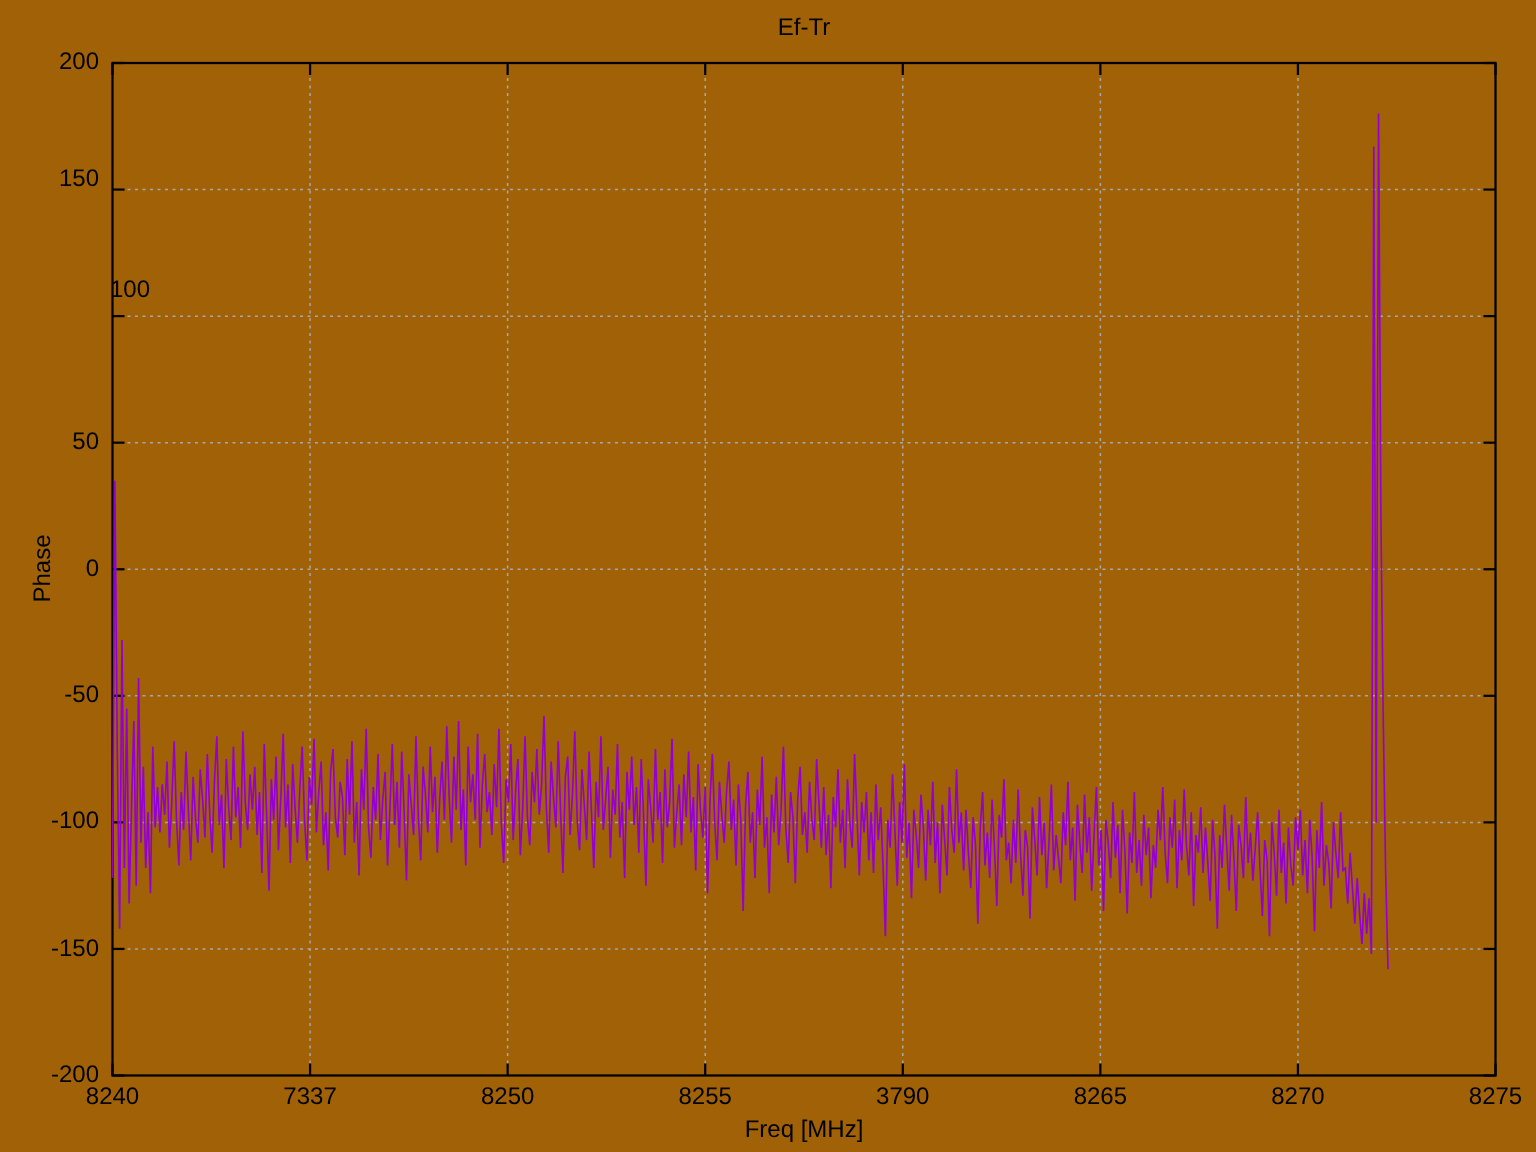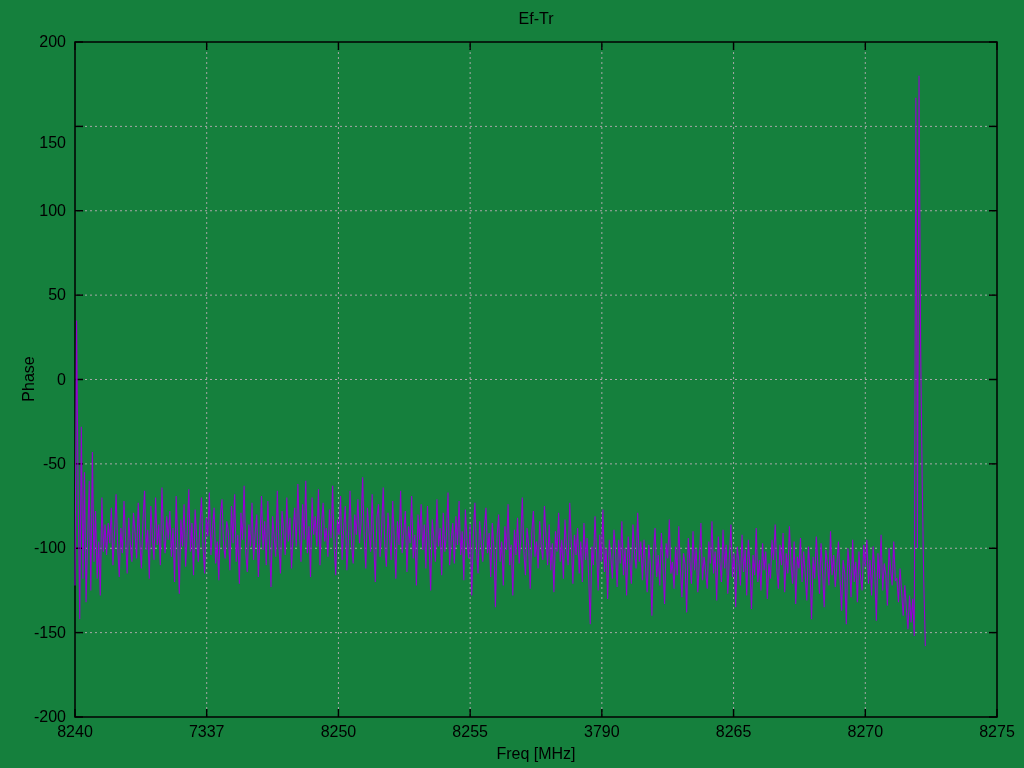--- a/index.html
+++ b/index.html
@@ -1,17 +1,17 @@
 <!DOCTYPE html>
 <html><head>
 <meta charset="utf-8">
 <style>
   html,body{margin:0;padding:0;background:#ffffff;}
   .canvas{
-    position:relative;width:1024px;height:768px;background:#15803d;
+    position:relative;width:1024px;height:768px;background:#a16207;
     font-family:"Liberation Sans",sans-serif;color:#000000;overflow:hidden;
   }
   .chart-title{
     position:absolute;left:75px;top:10px;width:922px;text-align:center;
     font-size:16px;line-height:18px;
   }
   .x-axis-label{
     position:absolute;left:75px;top:745px;width:922px;text-align:center;
     font-size:16px;line-height:18px;
   }
@@ -88,22 +88,22 @@
   <div class="chart-title">Ef-Tr</div>
   <div class="y-axis-label">Phase</div>
   <div class="x-axis-label">Freq [MHz]</div>
   <div id="tick-labels">
       <div class="ytick" style="top: 707px;">-200</div>
       <div class="ytick" style="top: 622.625px;">-150</div>
       <div class="ytick" style="top: 538.25px;">-100</div>
       <div class="ytick" style="top: 453.875px;">-50</div>
       <div class="ytick" style="top: 369.5px;">0</div>
       <div class="ytick" style="top: 285.125px;">50</div>
-      <div class="ytick" style="top: 201px;">100</div>
-      <div class="ytick" style="top: 133px;">150</div>
+      <div class="ytick" style="top: 184px; padding-left: 34px;">100</div>
+      <div class="ytick" style="top: 110px;">150</div>
       <div class="ytick" style="top: 32px;">200</div>
       <div class="xtick" style="left: 35px;">8240</div>
       <div class="xtick" style="left: 166.714px;">7337</div>
       <div class="xtick" style="left: 298.429px;">8250</div>
       <div class="xtick" style="left: 430.143px; text-align: center;">8255</div>
       <div class="xtick" style="left: 561.857px;">3790</div>
       <div class="xtick" style="left: 693.571px;">8265</div>
       <div class="xtick" style="left: 825.286px;">8270</div>
       <div class="xtick" style="left: 957px;">8275</div>
     </div>

